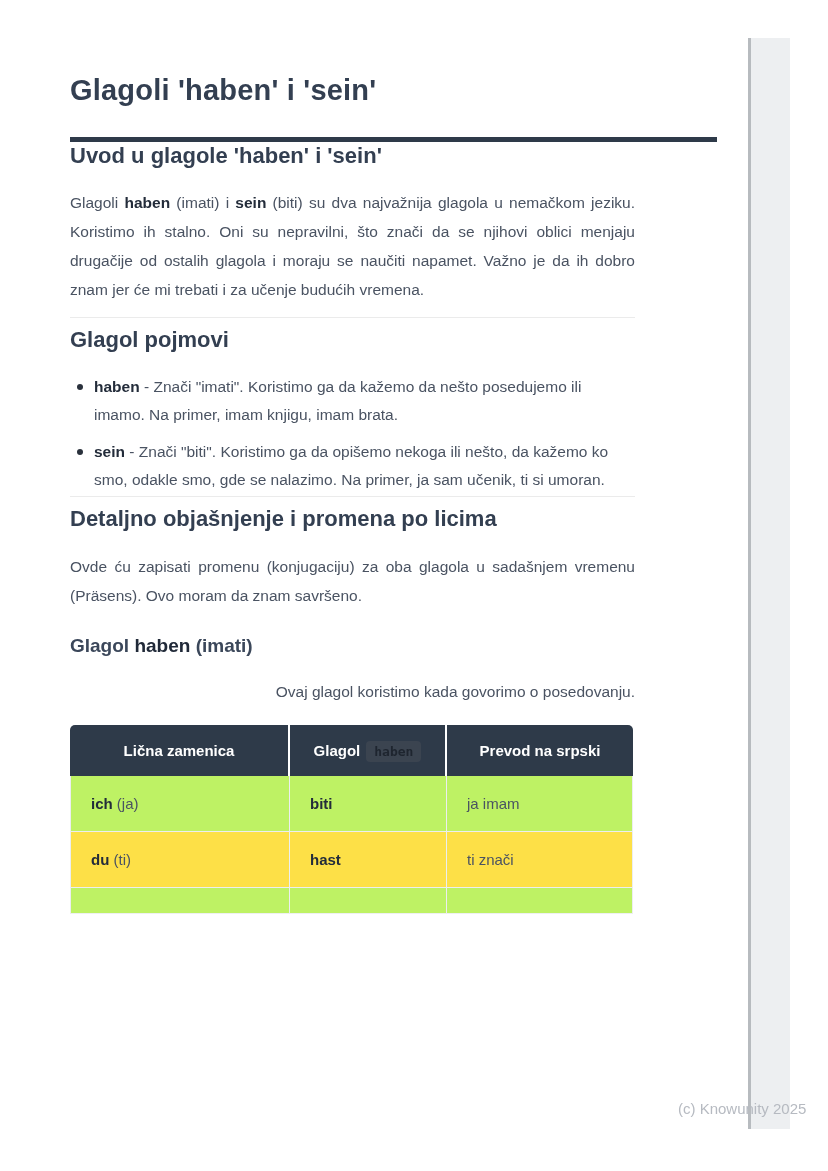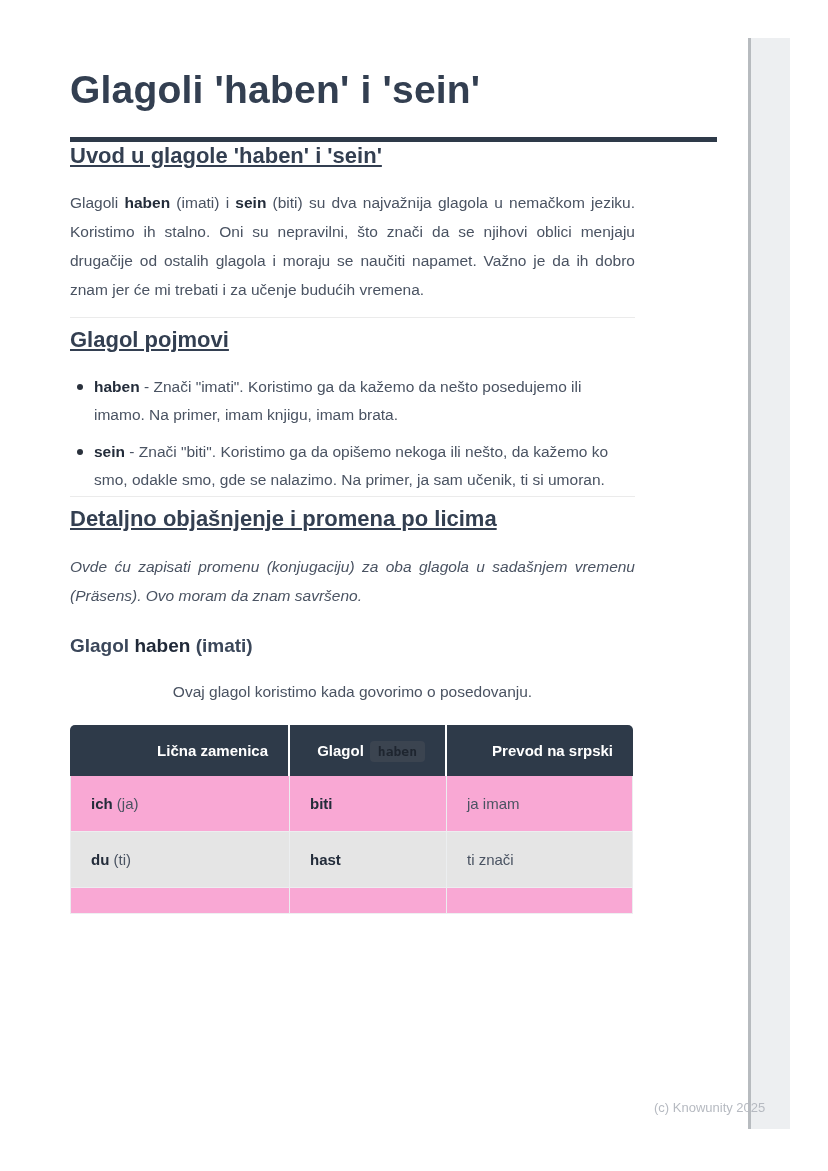--- a/index.html
+++ b/index.html
@@ -4,88 +4,88 @@
 <style>
   html,body{margin:0;padding:0;}
   body{
     width:828px;height:1171px;position:relative;overflow:hidden;
     background:#ffffff;
     font-family:"Liberation Sans",sans-serif;
     -webkit-font-smoothing:antialiased;
   }
   .content{position:absolute;left:70px;top:0;width:647px;}
   .page-title{
-    margin:66px 0 0 0;font-size:39px;line-height:48px;font-weight:800;
+    margin:66px 0 0 0;font-size:29px;line-height:48px;font-weight:800;
     color:#333f51;letter-spacing:0.2px;
   }
   .title-rule{margin-top:23px;width:647px;height:5px;background:#2e3a49;}
   .text-col{width:565px;}
   h2.section-heading{
-    margin:0;font-size:22px;line-height:28px;font-weight:800;color:#333f51;text-decoration:underline;
+    margin:0;font-size:22px;line-height:28px;font-weight:800;color:#333f51;
   }
   .mt-intro-h{margin-top:33px;}
   .para{
     margin:18px 0 0 0;font-size:15.5px;line-height:29px;color:#4a5362;
     text-align:justify;
   }
-  .para.left{text-align:center;}
+  .para.left{text-align:right;}
   .b{font-weight:700;color:#232c3a;}
   .i{}
   .divider{margin-top:13px;border:none;border-top:1px solid #ebebeb;width:565px;height:0;}
   .divider.d2{margin-top:2px;}
   .mt-h2a{margin-top:25px;}
   .mt-h2b{margin-top:22px;}
   ul.concept-list{list-style:none;margin:19px 0 0 0;padding:0;width:565px;}
   ul.concept-list li{
     position:relative;padding-left:24px;font-size:15.5px;line-height:28px;color:#4a5362;
   }
   ul.concept-list li + li{margin-top:9px;}
   .bullet-dot{
     position:absolute;left:7px;top:11px;width:6px;height:6px;border-radius:50%;
     background:#2a313c;
   }
-  .para.details{margin-top:19px;font-style:italic;}
+  .para.details{margin-top:19px;}
   h3.sub-heading{
     margin:23px 0 0 0;font-size:19px;line-height:26px;font-weight:700;color:#3b475a;
   }
   h3.sub-heading .b{font-weight:800;color:#202938;}
   .conj-table{
     margin-top:19px;border-collapse:separate;border-spacing:0;width:563px;
     font-size:15px;table-layout:fixed;
   }
   .conj-table col.c1{width:220px;}
   .conj-table col.c2{width:157px;}
   .conj-table col.c3{width:186px;}
   .conj-table th{
-    background:#2e3a49;color:#ffffff;text-align:right;font-weight:700;
+    background:#2e3a49;color:#ffffff;text-align:center;font-weight:700;
     padding:17px 20px;font-size:15px;
   }
   .conj-table th:not(:last-child){border-right:2px solid #ffffff;}
   .conj-table th:first-child{border-top-left-radius:5px;}
   .conj-table th:last-child{border-top-right-radius:5px;}
   .code-badge{
     font-family:"DejaVu Sans Mono",monospace;font-size:13px;
     background:#3b4450;color:#1e252f;padding:3px 8px;border-radius:4px;margin-left:6px;
   }
   .conj-table td{
-    padding:19px 20px;color:#4a5362;background:#f9a8d4;
+    padding:19px 20px;color:#4a5362;background:#bef264;
     border-bottom:1px solid #eceef0;border-right:1px solid #eceef0;
   }
   .conj-table td:first-child{border-left:1px solid #eceef0;}
-  .conj-table tr.striped td{background:#e5e5e5;}
+  .conj-table tr.striped td{background:#fde047;}
   .conj-table tr.cut-row td{height:25px;padding:0 20px;border-bottom:1px solid #eef0f2;}
   .page-edge{
     position:absolute;left:748px;top:38px;width:42px;height:1091px;
     background:#edeff1;z-index:1;
   }
   .page-edge .thumb{
     position:absolute;left:0;top:0;width:3px;height:100%;background:#b7bbbf;
   }
   .footer-note{
-    position:absolute;left:654px;top:1100px;font-size:13px;color:#b6bac1;z-index:2;
+    position:absolute;left:678px;top:1100px;font-size:15px;color:#b6bac1;z-index:2;
     white-space:nowrap;
     text-align:right;
   }
 </style>
 </head>
 <body>
 
 <div class="content">
 
   <h1 class="page-title">Glagoli 'haben' i 'sein'</h1>

